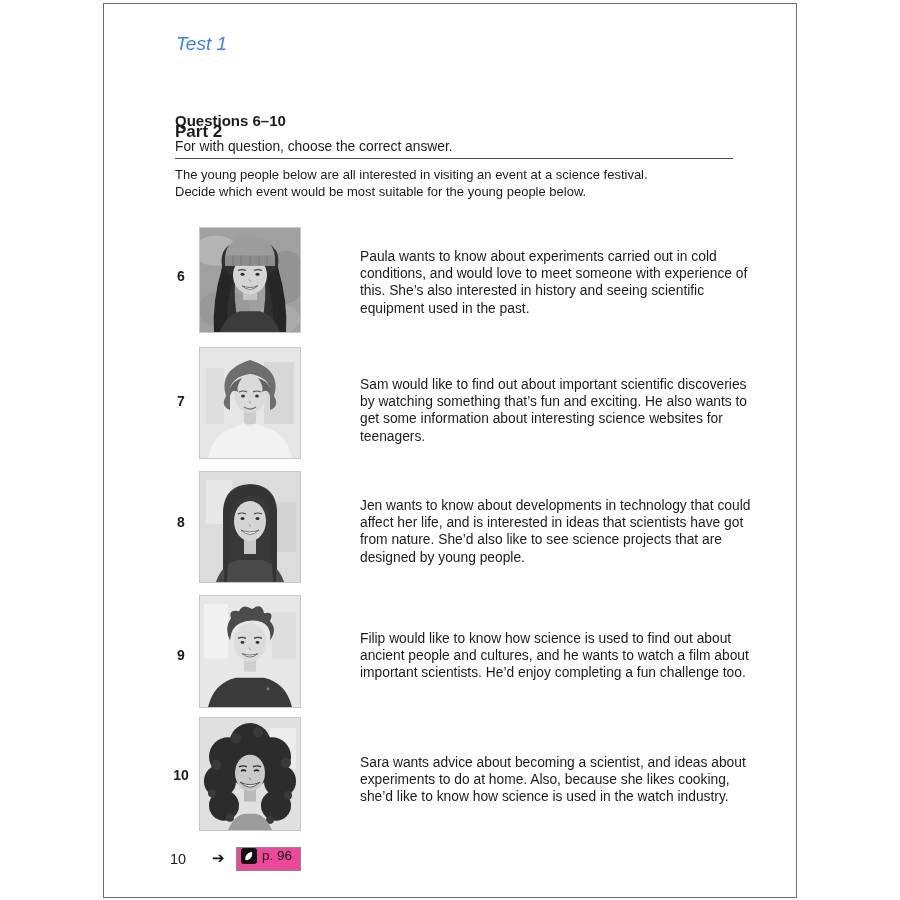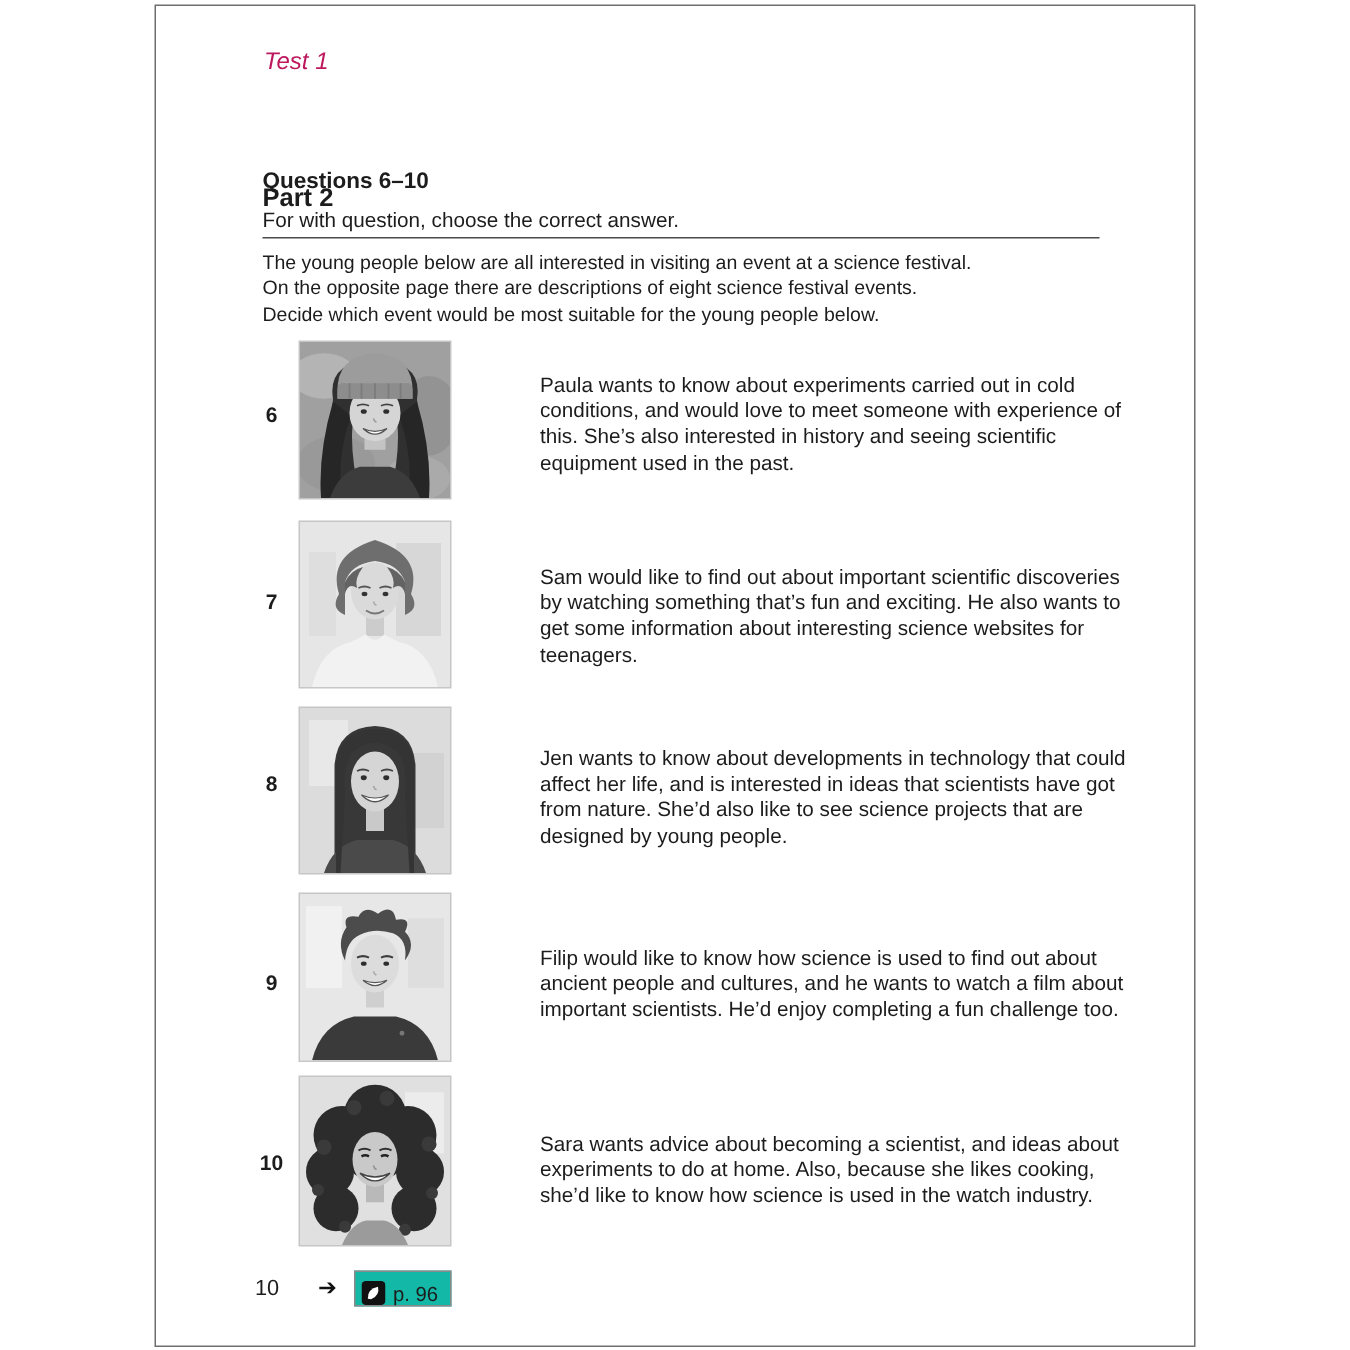--- a/index.html
+++ b/index.html
@@ -2,51 +2,50 @@
 <html><head>
 <meta charset="utf-8">
 <style>
   html,body{margin:0;padding:0;}
   body{
     width:900px;height:900px;background:#ffffff;position:relative;
     font-family:"Liberation Sans", sans-serif;color:#1c1c1c;
     -webkit-font-smoothing:antialiased;overflow:hidden;
   }
   .frame{position:absolute;left:103px;top:3px;width:692px;height:893px;border:1px solid #6e6e6e;}
-  .running-head{position:absolute;left:176px;top:33px;font-style:italic;font-size:16px;color:#be185d;}
+  .running-head{position:absolute;left:176px;top:33px;font-style:italic;font-size:19px;color:#3b82f6;}
   .part-title{position:absolute;left:175px;top:78px;font-weight:bold;font-size:17px;margin-top:44px;}
   .questions-title{position:absolute;left:175px;top:112px;font-weight:bold;font-size:15px;}
   .instruction{position:absolute;left:175px;top:139px;font-size:13.8px;}
   .rule{position:absolute;left:175px;top:158px;width:558px;height:1px;background:#4a4a4a;}
   .intro{position:absolute;left:175px;top:166px;font-size:13px;line-height:17.4px;}
   .qnum{position:absolute;left:168px;width:26px;text-align:center;font-weight:bold;font-size:14px;}
   .photo{position:absolute;left:200px;width:100px;overflow:hidden;background:#ddd;outline:1px solid #c6c6c6;}
   .photo svg{display:block;width:100%;height:100%;}
   .qtext{position:absolute;left:327px;width:398px;font-size:13.8px;line-height:17.2px;margin-left:33px;}
   .page-number{position:absolute;left:170px;top:851px;font-size:14.5px;}
   .arrow{position:absolute;left:212px;top:849px;font-size:15px;color:#111;}
   .refbox{position:absolute;left:236px;top:847px;height:24px;border:1px solid #8a8a8a;
-    display:flex;align-items:flex-end;gap:5px;padding:0 8px 0 4px;box-sizing:border-box;background:#14b8a6;}
+    display:flex;align-items:flex-start;gap:5px;padding:0 8px 0 4px;box-sizing:border-box;background:#ec4899;}
   .refbox .ref-label{font-size:13.5px;}
   .ref-icon{width:16px;height:16px;display:inline-block;}
 </style>
 </head>
 <body>
 
 <div class="frame"></div>
 
 <div class="running-head">Test 1</div>
 <div class="part-title">Part 2</div>
 <div class="questions-title">Questions 6–10</div>
 <div class="instruction">For with question, choose the correct answer.</div>
 <div class="rule"></div>
 
 <div class="intro">
   <div>The young people below are all interested in visiting an event at a science festival.</div>
-  <div>On the opposite page there are descriptions of eight science festival events.</div>
   <div>Decide which event would be most suitable for the young people below.</div>
 </div>
 
 <div class="qnum" style="top:268px">6</div>
 <div class="photo" style="top:228px;height:104px">
   <svg viewBox="0 0 100 110" preserveAspectRatio="none">
     <rect width="100" height="110" fill="#a0a0a0"></rect>
     <ellipse cx="16" cy="24" rx="22" ry="16" fill="#bcbcbc" opacity="0.7"></ellipse>
     <ellipse cx="86" cy="52" rx="20" ry="28" fill="#8d8d8d" opacity="0.7"></ellipse>
     <ellipse cx="24" cy="86" rx="26" ry="20" fill="#949494" opacity="0.6"></ellipse>

